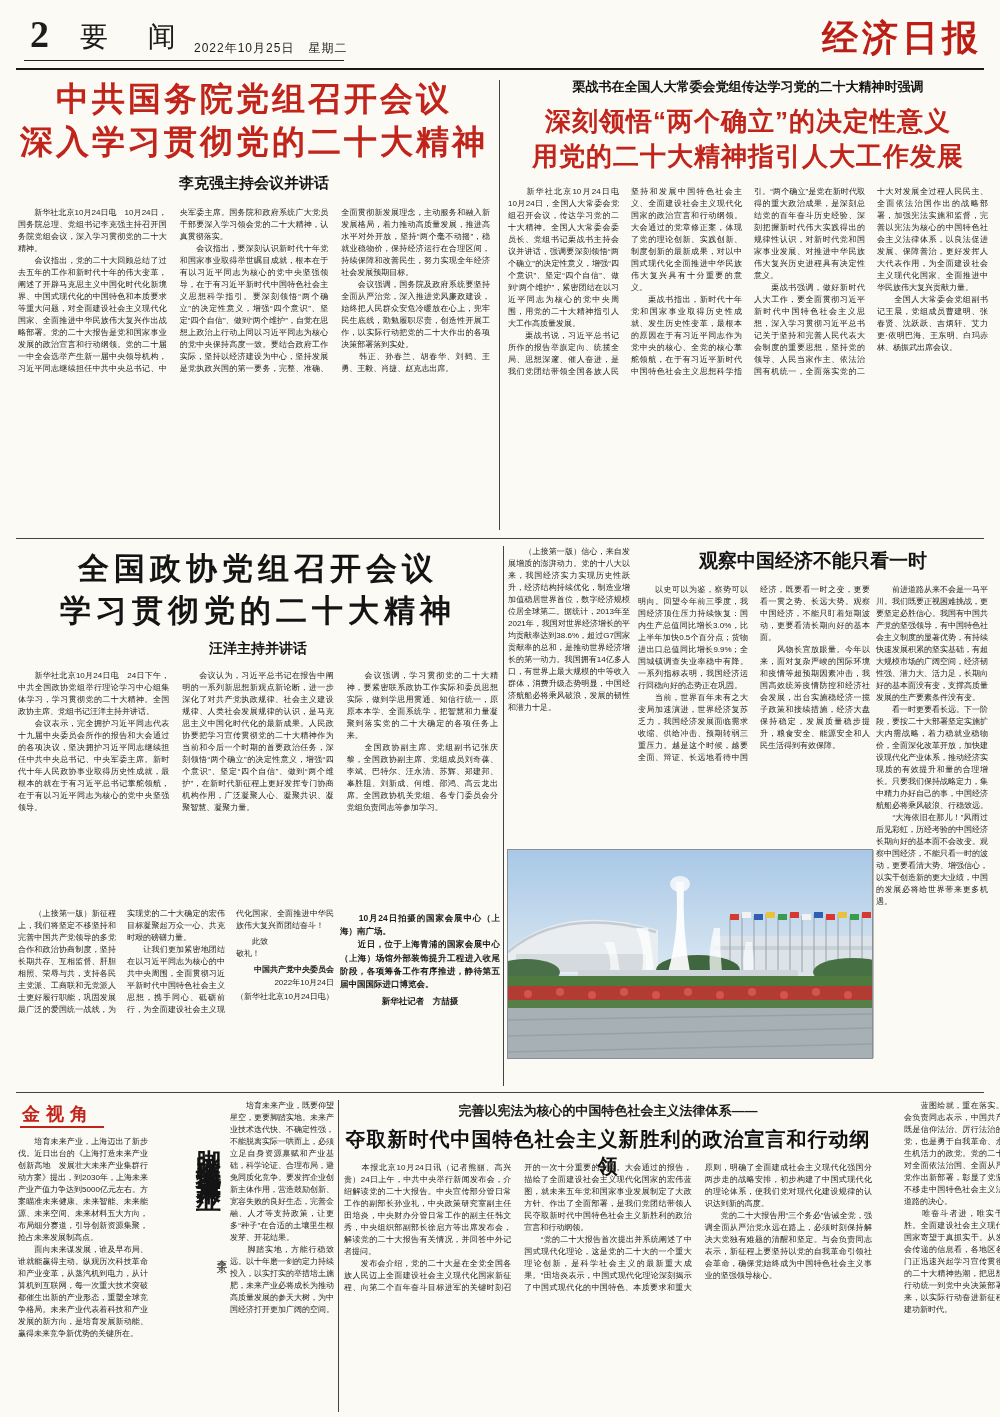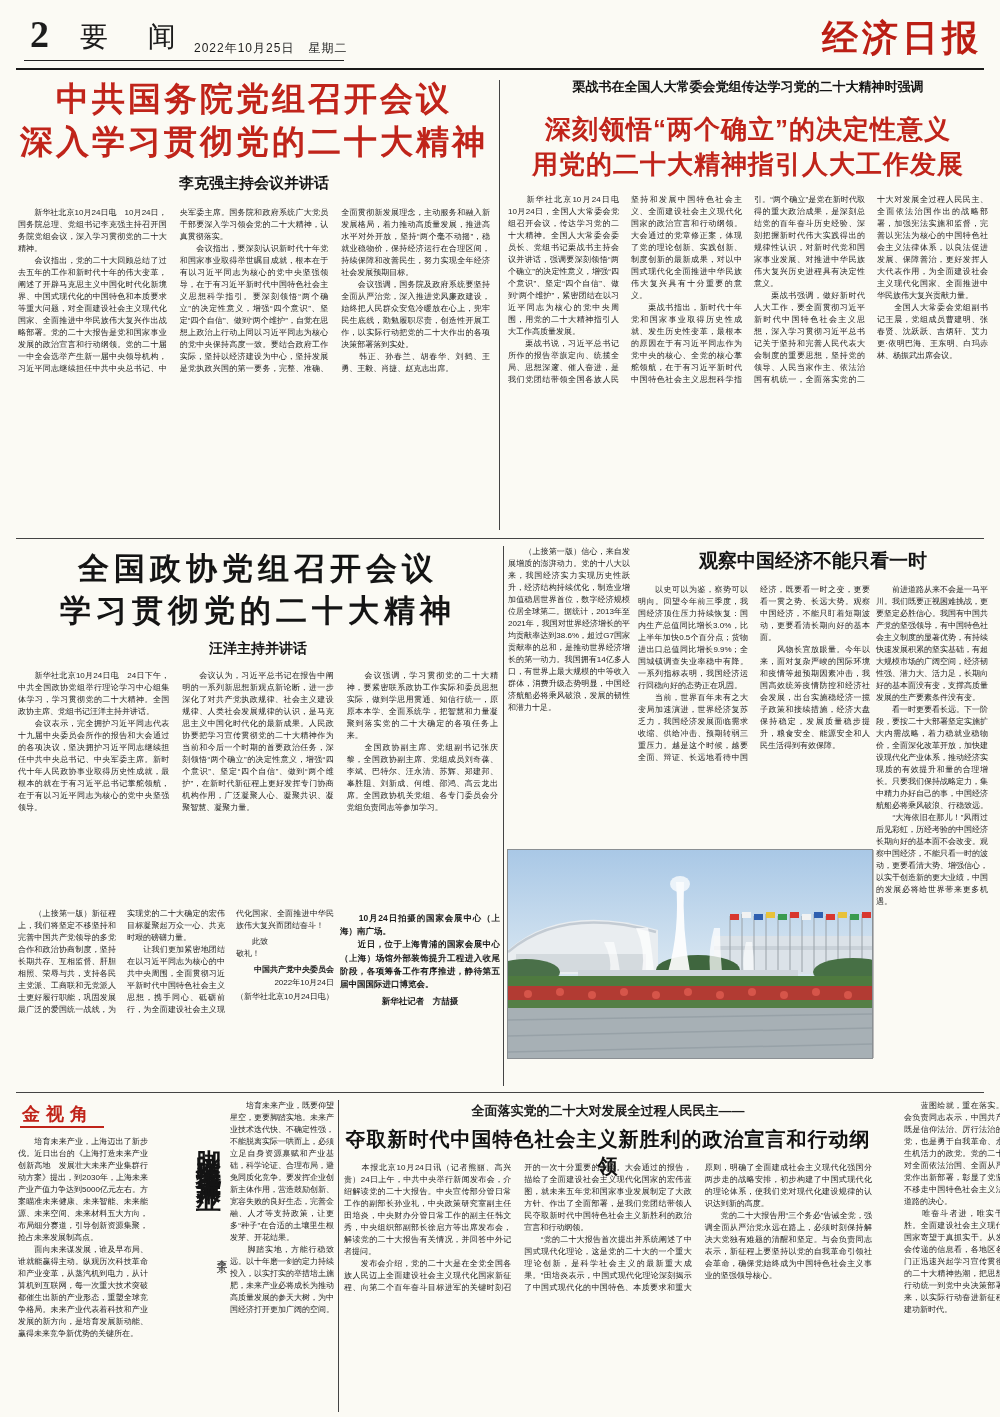--- a/index.html
+++ b/index.html
@@ -41,21 +41,21 @@
   .subtitle { font-weight:bold; text-align:center; color:#141414; }
 
   
   .gov-art { left:18px; top:78px; width:472px; }
   .gov-h1 { font-size:33px; line-height:1.3; letter-spacing:3px; }
   .gov-sub { font-size:15px; margin-top:10px; }
   .gov-body { margin-top:14px; height:300px; }
 
   .npc-art { left:508px; top:78px; width:480px; }
   .npc-kicker { font-size:13px; }
-  .npc-h1 { font-size:26px; line-height:1.35; letter-spacing:1px; margin-top:16px; }
+  .npc-h1 { font-size:26px; line-height:1.35; letter-spacing:1px; margin-top:8px; }
   .npc-body { margin-top:12px; height:334px; }
 
   
   .cppcc-art { left:18px; top:548px; width:480px; }
   .cppcc-h1 { font-size:31px; line-height:1.35; letter-spacing:5px; }
   .cppcc-sub { font-size:14px; margin-top:8px; }
   .cppcc-body { margin-top:12px; height:240px; }
 
   .letter-block { left:18px; top:908px; width:316px; height:180px; column-count:3; column-gap:11px; }
   .letter-block .body-text { font-size:8px; }
@@ -274,21 +274,21 @@
     <div class="feature-label-rule"></div>
     <div class="body-text feature-col1">　　培育未来产业，上海迈出了新步伐。近日出台的《上海打造未来产业创新高地　发展壮大未来产业集群行动方案》提出，到2030年，上海未来产业产值力争达到5000亿元左右。方案瞄准未来健康、未来智能、未来能源、未来空间、未来材料五大方向，布局细分赛道，引导创新资源集聚，抢占未来发展制高点。
 　　面向未来谋发展，谁及早布局、谁就能赢得主动。纵观历次科技革命和产业变革，从蒸汽机到电力，从计算机到互联网，每一次重大技术突破都催生出新的产业形态，重塑全球竞争格局。未来产业代表着科技和产业发展的新方向，是培育发展新动能、赢得未来竞争新优势的关键所在。</div>
     <div class="feature-head">脚踏实地培育未来产业</div>
     <div class="feature-author">李景</div>
     <div class="body-text feature-col2">　　培育未来产业，既要仰望星空，更要脚踏实地。未来产业技术迭代快、不确定性强，不能脱离实际一哄而上，必须立足自身资源禀赋和产业基础，科学论证、合理布局，避免同质化竞争。要发挥企业创新主体作用，营造鼓励创新、宽容失败的良好生态，完善金融、人才等支持政策，让更多“种子”在合适的土壤里生根发芽、开花结果。
 　　脚踏实地，方能行稳致远。以十年磨一剑的定力持续投入，以实打实的举措培土施肥，未来产业必将成长为推动高质量发展的参天大树，为中国经济打开更加广阔的空间。</div>
   </div>
 
   <div class="abs presser">
-    <div class="presser-kicker">全面落实党的二十大对发展全过程人民民主——</div>
+    <div class="presser-kicker">完善以宪法为核心的中国特色社会主义法律体系——</div>
     <div class="presser-h1">夺取新时代中国特色社会主义新胜利的政治宣言和行动纲领</div>
     <div class="body-text cols3 presser-left">　　本报北京10月24日讯（记者熊丽、高兴贵）24日上午，中共中央举行新闻发布会，介绍解读党的二十大报告。中央宣传部分管日常工作的副部长孙业礼，中央政策研究室副主任田培炎，中央财办分管日常工作的副主任韩文秀，中央组织部副部长徐启方等出席发布会，解读党的二十大报告有关情况，并回答中外记者提问。
 　　发布会介绍，党的二十大是在全党全国各族人民迈上全面建设社会主义现代化国家新征程、向第二个百年奋斗目标进军的关键时刻召开的一次十分重要的大会。大会通过的报告，描绘了全面建设社会主义现代化国家的宏伟蓝图，就未来五年党和国家事业发展制定了大政方针、作出了全面部署，是我们党团结带领人民夺取新时代中国特色社会主义新胜利的政治宣言和行动纲领。
 　　“党的二十大报告首次提出并系统阐述了中国式现代化理论，这是党的二十大的一个重大理论创新，是科学社会主义的最新重大成果。”田培炎表示，中国式现代化理论深刻揭示了中国式现代化的中国特色、本质要求和重大原则，明确了全面建成社会主义现代化强国分两步走的战略安排，初步构建了中国式现代化的理论体系，使我们党对现代化建设规律的认识达到新的高度。
 　　党的二十大报告用“三个务必”告诫全党，强调全面从严治党永远在路上，必须时刻保持解决大党独有难题的清醒和坚定。与会负责同志表示，新征程上要坚持以党的自我革命引领社会革命，确保党始终成为中国特色社会主义事业的坚强领导核心。</div>
     <div class="body-text presser-right">　　蓝图绘就，重在落实。与会负责同志表示，中国共产党既是信仰法治、厉行法治的政党，也是勇于自我革命、永葆生机活力的政党。党的二十大对全面依法治国、全面从严治党作出新部署，彰显了党坚定不移走中国特色社会主义法治道路的决心。
 　　唯奋斗者进，唯实干者胜。全面建设社会主义现代化国家寄望于真抓实干。从发布会传递的信息看，各地区各部门正迅速兴起学习宣传贯彻党的二十大精神热潮，把思想和行动统一到党中央决策部署上来，以实际行动奋进新征程、建功新时代。</div>
   </div>
 
 </div>

